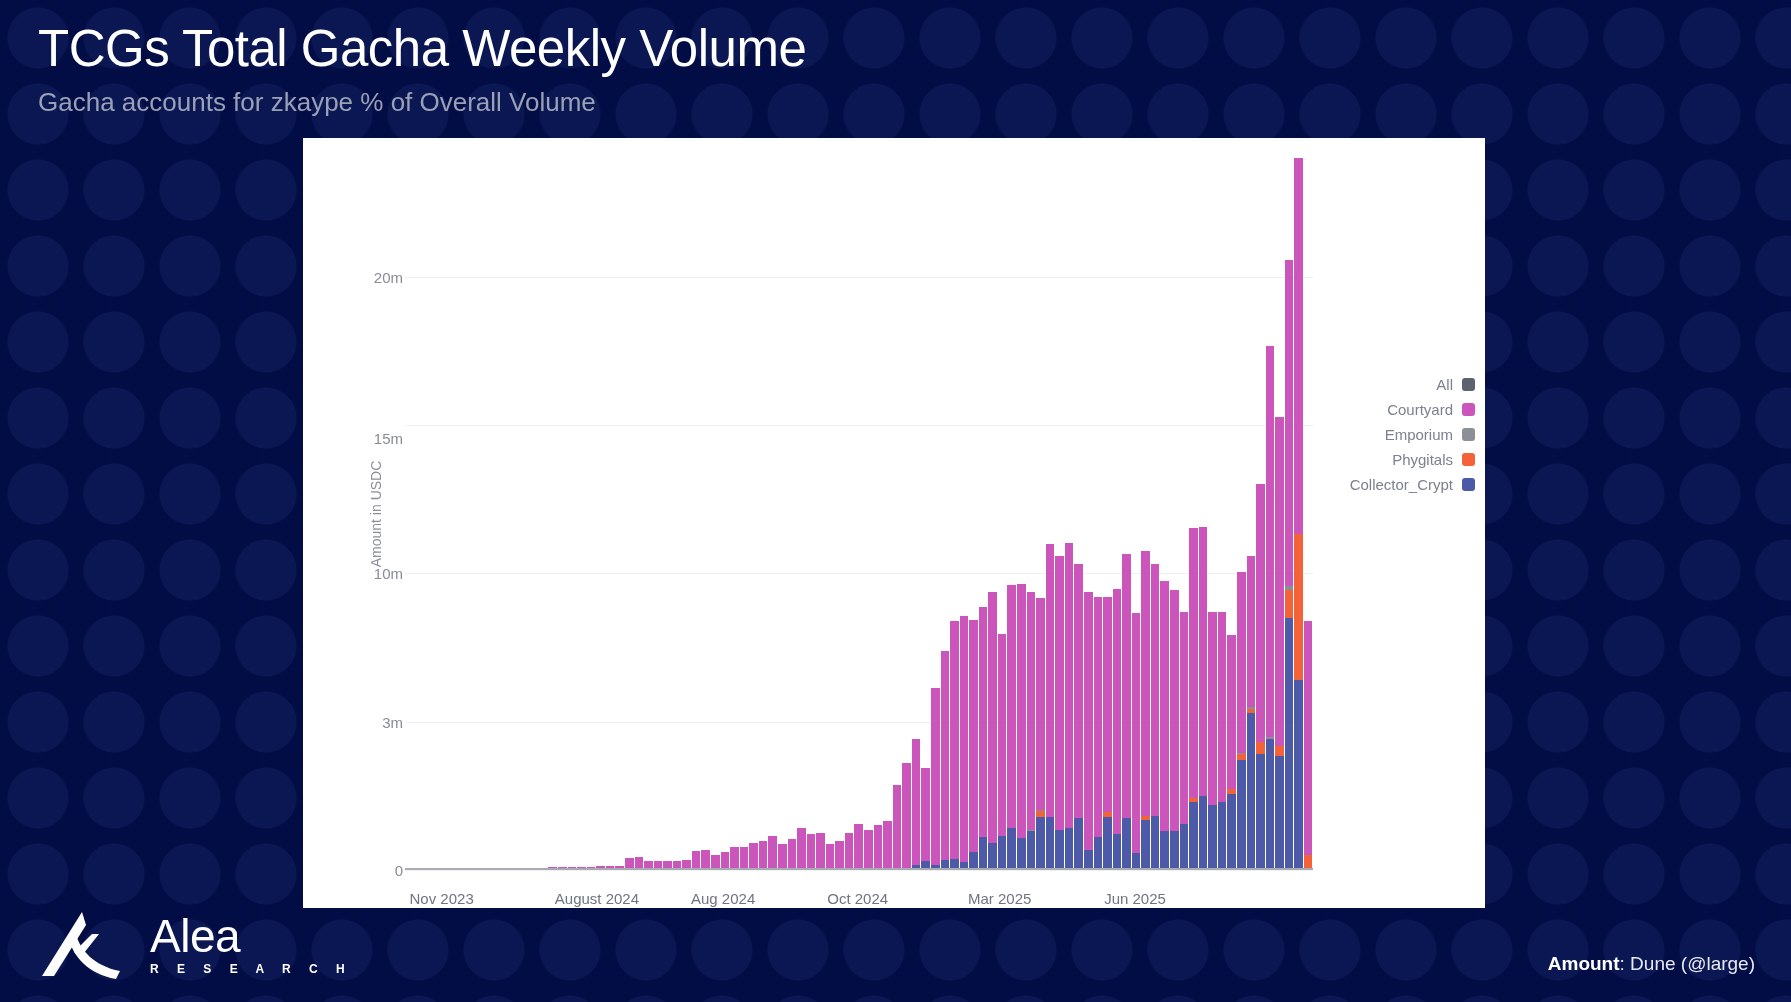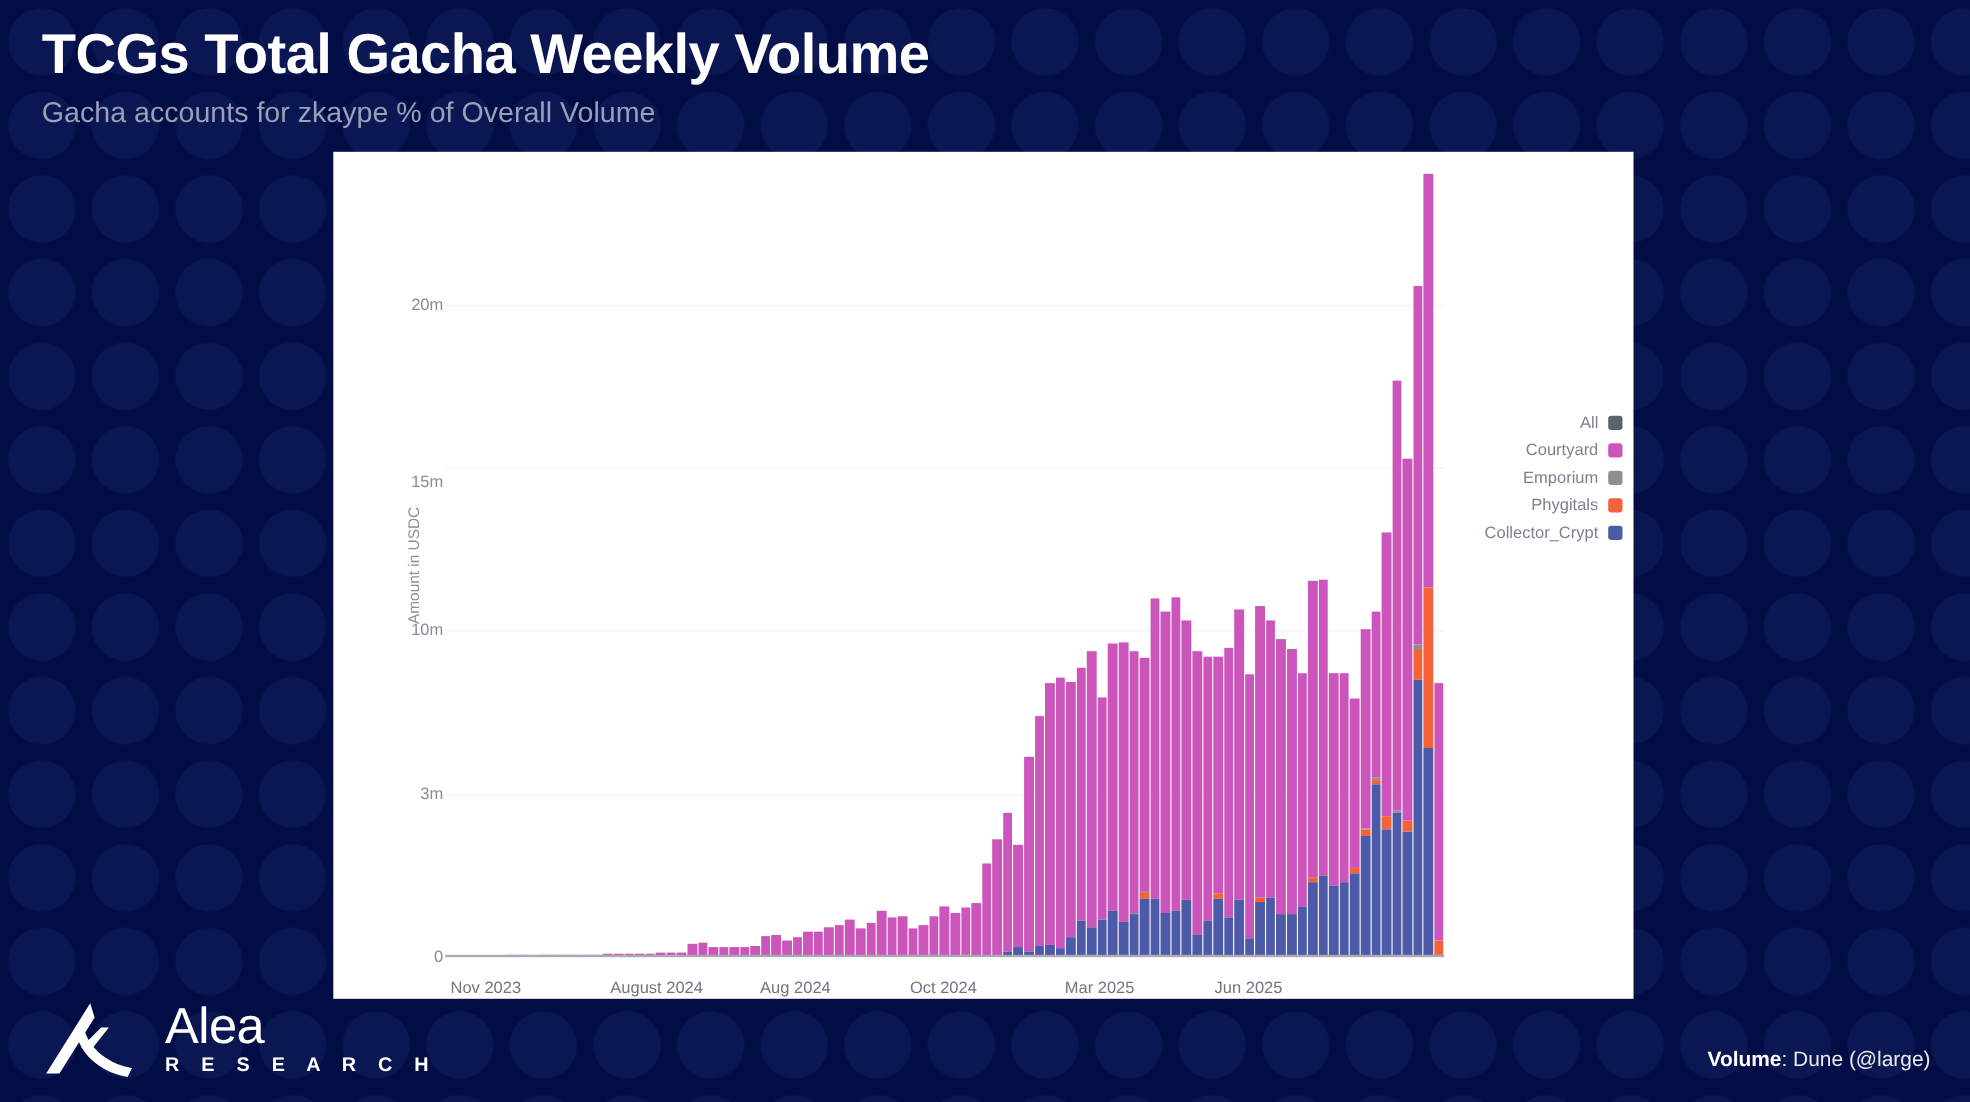--- a/index.html
+++ b/index.html
@@ -14,21 +14,21 @@
     width: 1791px; height: 1002px;
     background:
       radial-gradient(circle at 38px 38px, rgba(80,110,200,0.10) 0 30px, rgba(0,0,0,0) 31px),
       #030d45;
     background-size: 76px 76px, 100% 100%;
   }
 
   
   #header { position: absolute; left: 38px; top: 20px; }
   #page-title {
-    font-size: 51px; font-weight: bold; color: #ffffff;
+    font-size: 51px; font-weight: normal; color: #ffffff;
     letter-spacing: -0.5px; line-height: 1.12; white-space: nowrap;
   }
   #page-subtitle {
     font-size: 26px; color: #9aa0b5; margin-top: 10px; white-space: nowrap;
   }
 
   
   #chart-panel {
     position: absolute; left: 303px; top: 138px;
     width: 1182px; height: 770px;
@@ -115,21 +115,21 @@
   }
 
   
   #brand {
     position: absolute; left: 36px; bottom: 22px;
     display: flex; align-items: center; gap: 22px;
   }
   #brand-text { display: flex; flex-direction: column; gap: 3px; }
   #brand-name { font-size: 46px; color: #ffffff; line-height: 1; letter-spacing: -0.5px; }
   #brand-sub {
-    font-size: 18px; color: #ffffff; letter-spacing: 7.5px; font-weight: bold;
+    font-size: 12px; color: #ffffff; letter-spacing: 7.5px; font-weight: bold;
   }
   #source {
     position: absolute; right: 36px; bottom: 27px;
     font-size: 19px; color: #e8eaf1; white-space: nowrap;
   }
   #source b { color: #ffffff; }
 </style>
 </head>
 <body>
 
@@ -548,16 +548,16 @@
       <path d="M40 26 C44 42 58 58 84 63 L80 71 C52 66 37 48 33 31 Z" fill="#ffffff"></path>
       <path d="M56 26 L63 26 L44 50 L38 44 Z" fill="#ffffff"></path>
     </svg>
     <div id="brand-text">
       <div id="brand-name">Alea</div>
       <div id="brand-sub">R E S E A R C H</div>
     </div>
   </div>
 
   <div id="source">
-    <b>Volume</b><span>: Dune (@large)</span>
+    <b>Amount</b><span>: Dune (@large)</span>
   </div>
 
 </div>
 
 </body></html>

